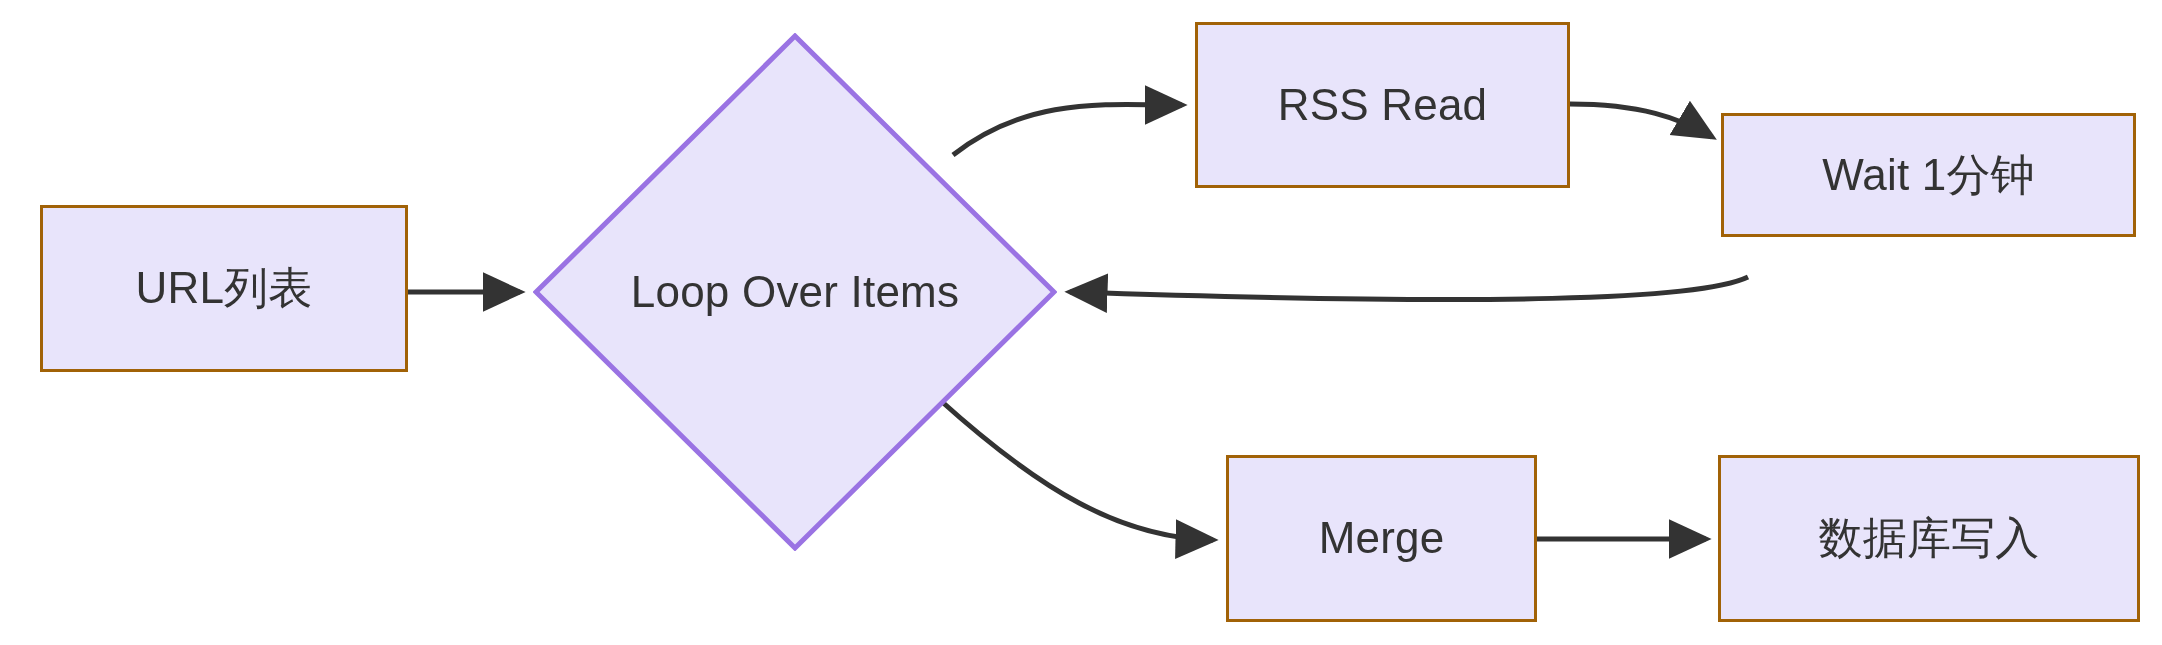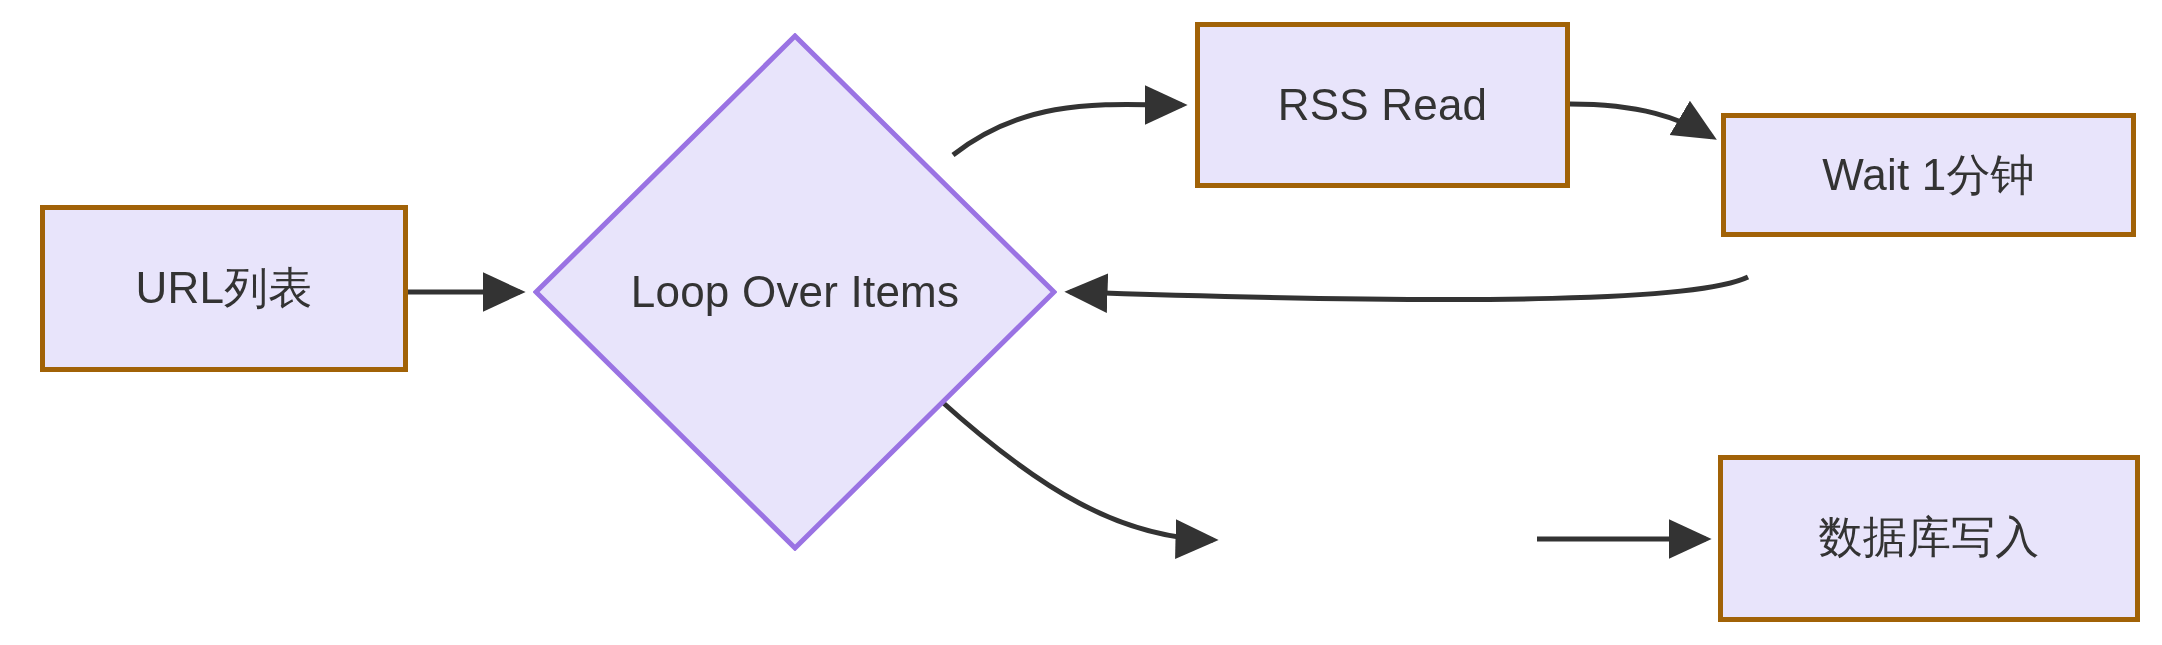--- a/index.html
+++ b/index.html
@@ -33,21 +33,21 @@
     justify-content: center;
     text-align: center;
     color: #333333;
     font-size: 44px;
     line-height: 1.2;
     letter-spacing: 0.2px;
     white-space: nowrap;
   }
   .node.rect {
     background: #e8e4fb;
-    border: 5px solid #a16207;
+    border: 3px solid #a16207;
   }
   .node.diamond-wrap {
     background: transparent;
     border: none;
   }
   .diamond-shape {
     position: absolute;
     left: 0;
     top: 0;
     width: 100%;
@@ -98,18 +98,21 @@
   </div>
 
   <div class="node rect" style="left:1195px; top:22px; width:375px; height:166px;">
     <span>RSS Read</span>
   </div>
 
   <div class="node rect" style="left:1721px; top:113px; width:415px; height:124px;">
     <span>Wait 1分钟</span>
   </div>
 
+  <div class="node rect" style="left:1226px; top:455px; width:311px; height:167px;">
+    <span>Merge</span>
+  </div>
 
-  <div class="node rect" style="left:1718px; top:455px; width:422px; height:167px;font-family:Liberation Serif, serif;">
+  <div class="node rect" style="left:1718px; top:455px; width:422px; height:167px;">
     <span>数据库写入</span>
   </div>
 
 </div>
 
 </body></html>

